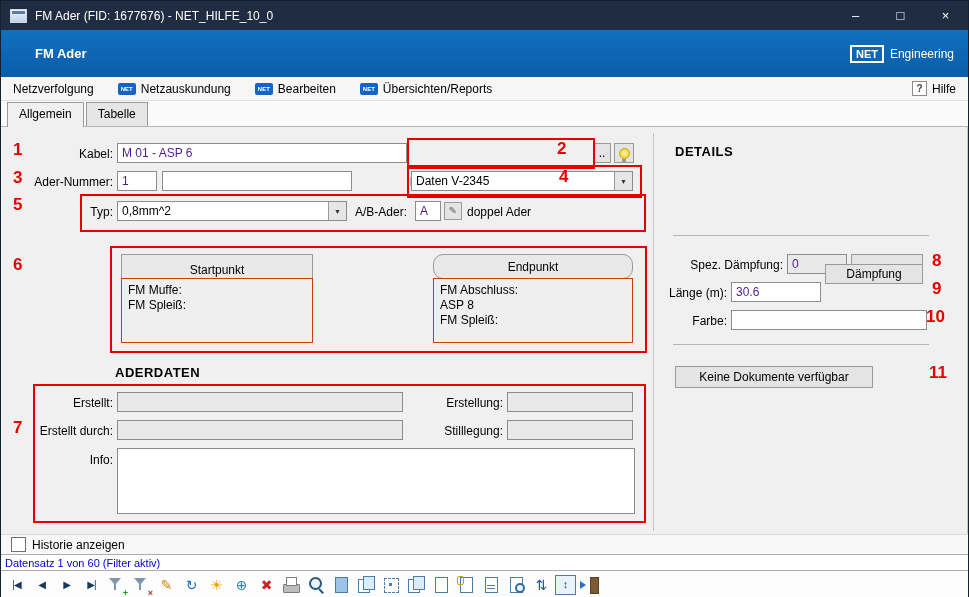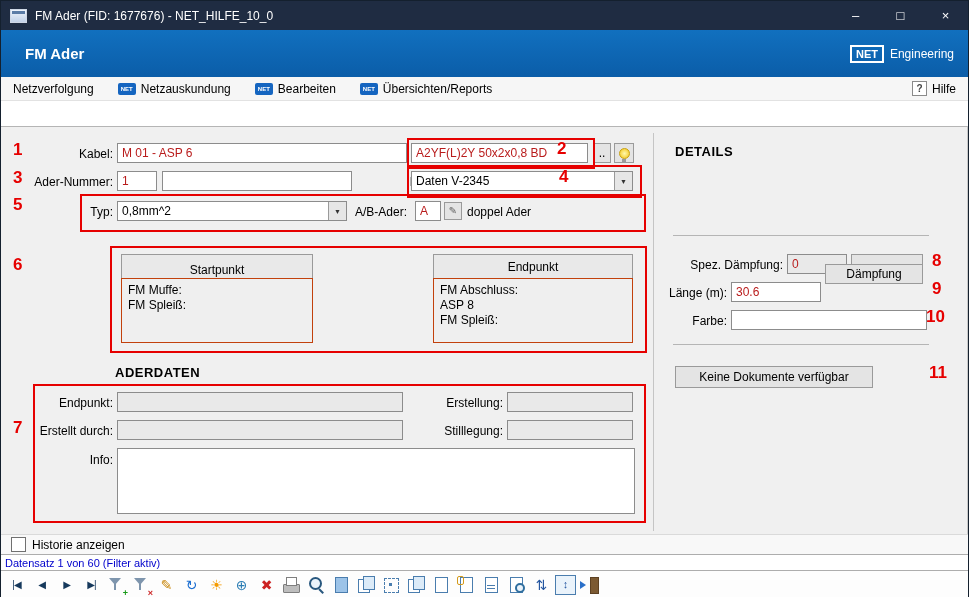--- a/index.html
+++ b/index.html
@@ -9,41 +9,41 @@
   
   .titlebar{position:absolute;left:0;top:0;right:0;height:29px;background:#1f2c42;color:#fff;display:flex;align-items:center;}
   .appicon{width:15px;height:12px;margin:0 8px 0 9px;border:1px solid #cfd8e6;background:linear-gradient(#eef3fa,#c2d2e8);position:relative;}
   .appicon::after{content:"";position:absolute;left:1px;right:1px;top:1px;height:3px;background:#5b7ca6;}
   .titlebar .title{font-size:12px;}
   .winbtns{margin-left:auto;display:flex;height:100%;}
   .winbtn{width:45px;display:flex;align-items:center;justify-content:center;font-size:13px;color:#fff;cursor:pointer;}
 
   
   .bluebar{position:absolute;top:29px;height:47px;left:0;right:0;background:linear-gradient(#1170bf,#0b5da8);color:#fff;display:flex;align-items:center;}
-  .apptitle{margin-left:24px;font-size:15px;font-weight:bold;}
+  .apptitle{margin-left:34px;font-size:13px;font-weight:bold;}
   .logo{margin-left:auto;margin-right:14px;display:flex;align-items:center;gap:6px;}
   .netbox{border:2px solid #fff;padding:1px 4px;font-weight:bold;font-size:11px;}
   .eng{font-size:12px;}
 
   
   .menubar{position:absolute;top:76px;height:24px;left:0;right:0;background:#f6f6f6;border-bottom:1px solid #e2e2e2;display:flex;align-items:center;padding:0 12px;gap:24px;box-sizing:border-box;}
   .menuitem{display:flex;align-items:center;gap:5px;color:#000;cursor:pointer;}
   .netic{width:18px;height:12px;background:#1565c0;color:#fff;font-size:6px;font-weight:bold;display:flex;align-items:center;justify-content:center;border-radius:2px;}
   .menu-help{margin-left:auto;display:flex;gap:5px;align-items:center;cursor:pointer;}
   .helpic{width:13px;height:13px;border:1px solid #8a8a8a;background:#fff;color:#444;font-size:10px;font-weight:bold;display:flex;align-items:center;justify-content:center;}
 
   
   .tabstrip{position:absolute;top:100px;height:25px;left:0;right:0;background:#fafafa;display:flex;align-items:flex-end;padding-left:6px;box-sizing:border-box;}
   .tab{padding:4px 11px 5px;border:1px solid #9a9a9a;border-bottom:none;background:#e6e6e6;margin-right:2px;position:relative;font-size:12px;cursor:pointer;}
   .tab.active{background:#f0f0f0;z-index:2;margin-bottom:-1px;padding-bottom:6px;}
 
   
   .panel{position:absolute;top:125px;left:0;right:0;height:408px;background:#f0f0f0;border-top:1px solid #b5b5b5;border-right:1px solid #c8c8c8;box-sizing:border-box;}
   .lbl{position:absolute;font-size:12px;color:#000;text-align:right;}
-  .field{position:absolute;background:#fff;border:1px solid #8c8c8c;height:20px;font-size:12px;padding:0 4px;box-sizing:border-box;font-family:inherit;color:#b91c1c;}
+  .field{position:absolute;background:#fff;border:1px solid #8c8c8c;height:20px;font-size:12px;padding:0 4px;box-sizing:border-box;font-family:inherit;color:#4c1d95;}
   input.field{outline:none;}
   .field.gray{background:#e9e9e9;}
   .combo{position:absolute;height:20px;background:#fff;border:1px solid #8c8c8c;box-sizing:border-box;display:flex;align-items:stretch;cursor:pointer;}
   .combo .val{flex:1;padding:2px 4px;overflow:hidden;white-space:nowrap;}
   .combo .dd{width:17px;background:#e6e6e6;border-left:1px solid #9a9a9a;display:flex;align-items:center;justify-content:center;font-size:7px;color:#333;}
   .btn{position:absolute;background:#e4e4e4;border:1px solid #9a9a9a;font-size:12px;display:flex;align-items:center;justify-content:center;box-sizing:border-box;font-family:inherit;color:#000;cursor:pointer;}
   .btn.disabled{color:#8a8a8a;}
   .gheader{position:absolute;background:#e9e9e9;border:1px solid #9a9a9a;display:flex;align-items:center;justify-content:center;font-size:12px;box-sizing:border-box;cursor:pointer;}
   .gbody{position:absolute;background:#efefef;border:1px solid #c2410c;box-sizing:border-box;padding:4px 6px;font-size:12px;line-height:15px;}
   .gbody span{display:block;}
@@ -126,26 +126,29 @@
     <span class="menuitem">
       <span class="netic">NET</span>
       <span>Übersichten/Reports</span>
     </span>
     <span class="menu-help">
       <span class="helpic">?</span>
       <span>Hilfe</span>
     </span>
   </div>
 
+  <div class="tabstrip">
+    <span class="tab active">Allgemein</span>
+    <span class="tab">Tabelle</span>
+  </div>
 
   <div class="panel">
 
     <span class="lbl" style="left:10px;top:20px;width:102px;">Kabel:</span>
     <input class="field" style="left: 116px; top: 16px; width: 290px;" readonly="" value="M 01 - ASP 6">
-    <input class="field" style="left: 410px; top: 16px; width: 177px;" readonly="" value="A2YF(L)2Y 50x2x0,8 BD">
     <span class="btn" style="left:592px;top:16px;width:18px;height:20px;">..</span>
     <span class="btn" style="left:613px;top:16px;width:20px;height:20px;">
       <span class="bulbic"></span>
     </span>
 
     <span class="lbl" style="left:10px;top:48px;width:102px;">Ader-Nummer:</span>
     <input class="field" style="left: 116px; top: 44px; width: 40px;" value="1">
     <input class="field" style="left: 161px; top: 44px; width: 190px;" value="">
     <span class="lbl" style="left:350px;top:48px;width:56px;margin-left:40px;">Dienst:</span>
     <span class="combo" style="left:410px;top:44px;width:222px;">
@@ -159,34 +162,34 @@
       <span class="dd">▼</span>
     </span>
     <span class="lbl" style="left:346px;top:78px;width:60px;">A/B-Ader:</span>
     <input class="field" style="left: 414px; top: 74px; width: 26px;" value="A">
     <span class="btn" style="left:443px;top:75px;width:18px;height:18px;">
       <span class="minibtn-glyph">✎</span>
     </span>
     <span class="lbl" style="left:466px;top:78px;width:90px;text-align:left;">doppel Ader</span>
 
     <span class="gheader" style="left:120px;top:127px;width:192px;height:32px;">Startpunkt</span>
-    <span class="gheader" style="left:432px;top:127px;width:200px;height:25px;">Endpunkt</span>
+    <span class="gheader" style="left:432px;top:127px;width:200px;height:25px;border-radius:10px;">Endpunkt</span>
     <div class="gbody" style="left:120px;top:151px;width:192px;height:65px;">
       <span>FM Muffe:</span>
       <span>FM Spleiß:</span>
     </div>
     <div class="gbody" style="left:432px;top:151px;width:200px;height:65px;">
       <span>FM Abschluss:</span>
       <span>ASP 8</span>
       <span>FM Spleiß:</span>
     </div>
 
     <span class="heading" style="left:114px;top:238px;">ADERDATEN</span>
 
-    <span class="lbl" style="left:10px;top:269px;width:102px;">Endpunkt:</span>
+    <span class="lbl" style="left:10px;top:269px;width:102px;">Erstellt:</span>
     <input class="field gray" style="left: 116px; top: 265px; width: 286px;" readonly="" value="">
     <span class="lbl" style="left:420px;top:269px;width:82px;">Erstellung:</span>
     <input class="field gray" style="left: 506px; top: 265px; width: 126px;" readonly="" value="">
 
     <span class="lbl" style="left:10px;top:297px;width:102px;">Erstellt durch:</span>
     <input class="field gray" style="left: 116px; top: 293px; width: 286px;" readonly="" value="">
     <span class="lbl" style="left:420px;top:297px;width:82px;">Stilllegung:</span>
     <input class="field gray" style="left: 506px; top: 293px; width: 126px;" readonly="" value="">
 
     <span class="lbl" style="left:40px;top:326px;width:72px;">Info:</span>

